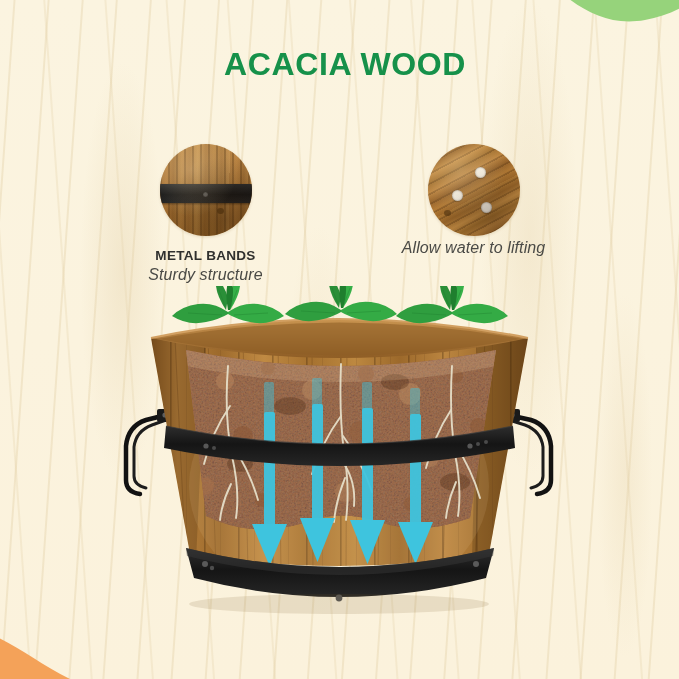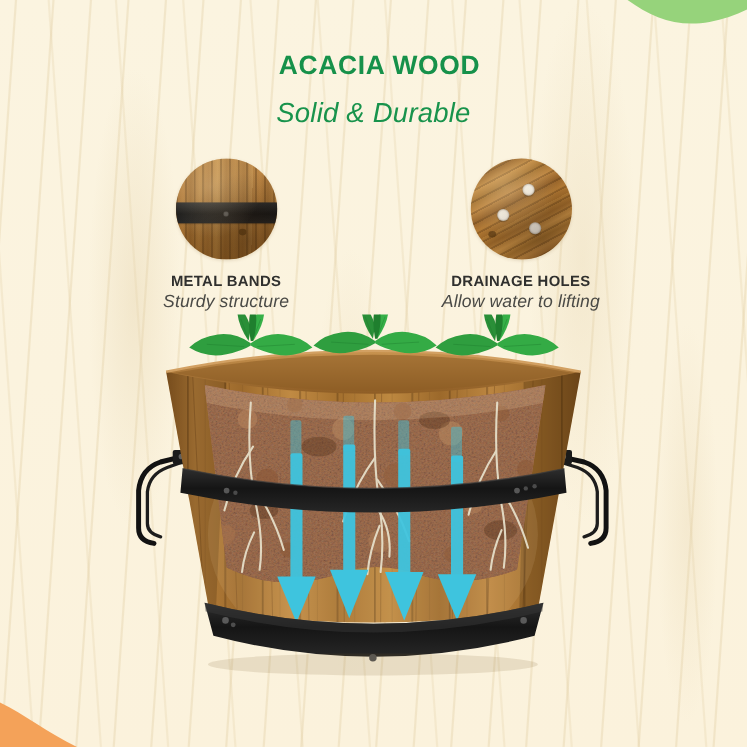--- a/index.html
+++ b/index.html
@@ -32,21 +32,21 @@
   }
 
   
   .blob{position:absolute;pointer-events:none;}
   .blob-tr{top:-58px;right:-46px;width:210px;height:150px;}
   .blob-bl{bottom:-50px;left:-60px;width:230px;height:160px;}
 
   
   .title{
     position:absolute;left:0;right:0;top:46px;text-align:center;
-    font-size:24px;font-weight:700;letter-spacing:.6px;
+    font-size:32px;font-weight:700;letter-spacing:.6px;
     color:#16914a;
     margin-left:11px;
   }
   .subtitle{
     position:absolute;left:0;right:0;top:89px;text-align:center;
     font-size:25px;font-style:italic;font-weight:500;letter-spacing:.2px;
     color:#18934c;
   }
 
   
@@ -150,21 +150,20 @@
   <div class="bg-grain"></div>
 
   <svg class="blob blob-tr" viewBox="0 0 210 150">
     <path d="M205,-20 C215,40 175,70 130,78 C85,86 55,60 20,28 C0,10 10,-30 60,-40 L210,-40 Z" fill="#96d37b"></path>
   </svg>
   <svg class="blob blob-bl" viewBox="0 0 230 160">
     <path d="M-10,60 C50,48 80,86 130,110 C175,132 210,140 240,150 L240,200 L-20,200 Z" fill="#f4a259"></path>
   </svg>
 
   <div class="title">ACACIA WOOD</div>
-  <div class="subtitle">Solid &amp; Durable</div>
 
   <div class="features">
 
     <div class="feature">
       <div class="circle">
         <div class="wood-v"></div>
         <div class="band-h">
           <div class="band-screw" style="left:48%;top:40%"></div>
         </div>
         <div class="knot" style="left:62%;top:70%"></div>
@@ -176,21 +175,20 @@
 
     <div class="feature">
       <div class="circle">
         <div class="wood-d"></div>
         <div class="hole" style="left:52%;top:25%"></div>
         <div class="hole" style="left:27%;top:50%"></div>
         <div class="hole" style="left:58%;top:63%"></div>
         <div class="knot" style="left:18%;top:72%"></div>
         <div class="circ-shade"></div>
       </div>
-      <div class="feat-title">DRAINAGE HOLES</div>
       <div class="feat-sub">Allow water to lifting</div>
     </div>
 
   </div>
 
   <svg id="planter" viewBox="0 0 679 345">
     <defs>
 
       <linearGradient id="woodBody" x1="0" y1="0" x2="1" y2="0">
         <stop offset="0" stop-color="#8a5a23"></stop>

